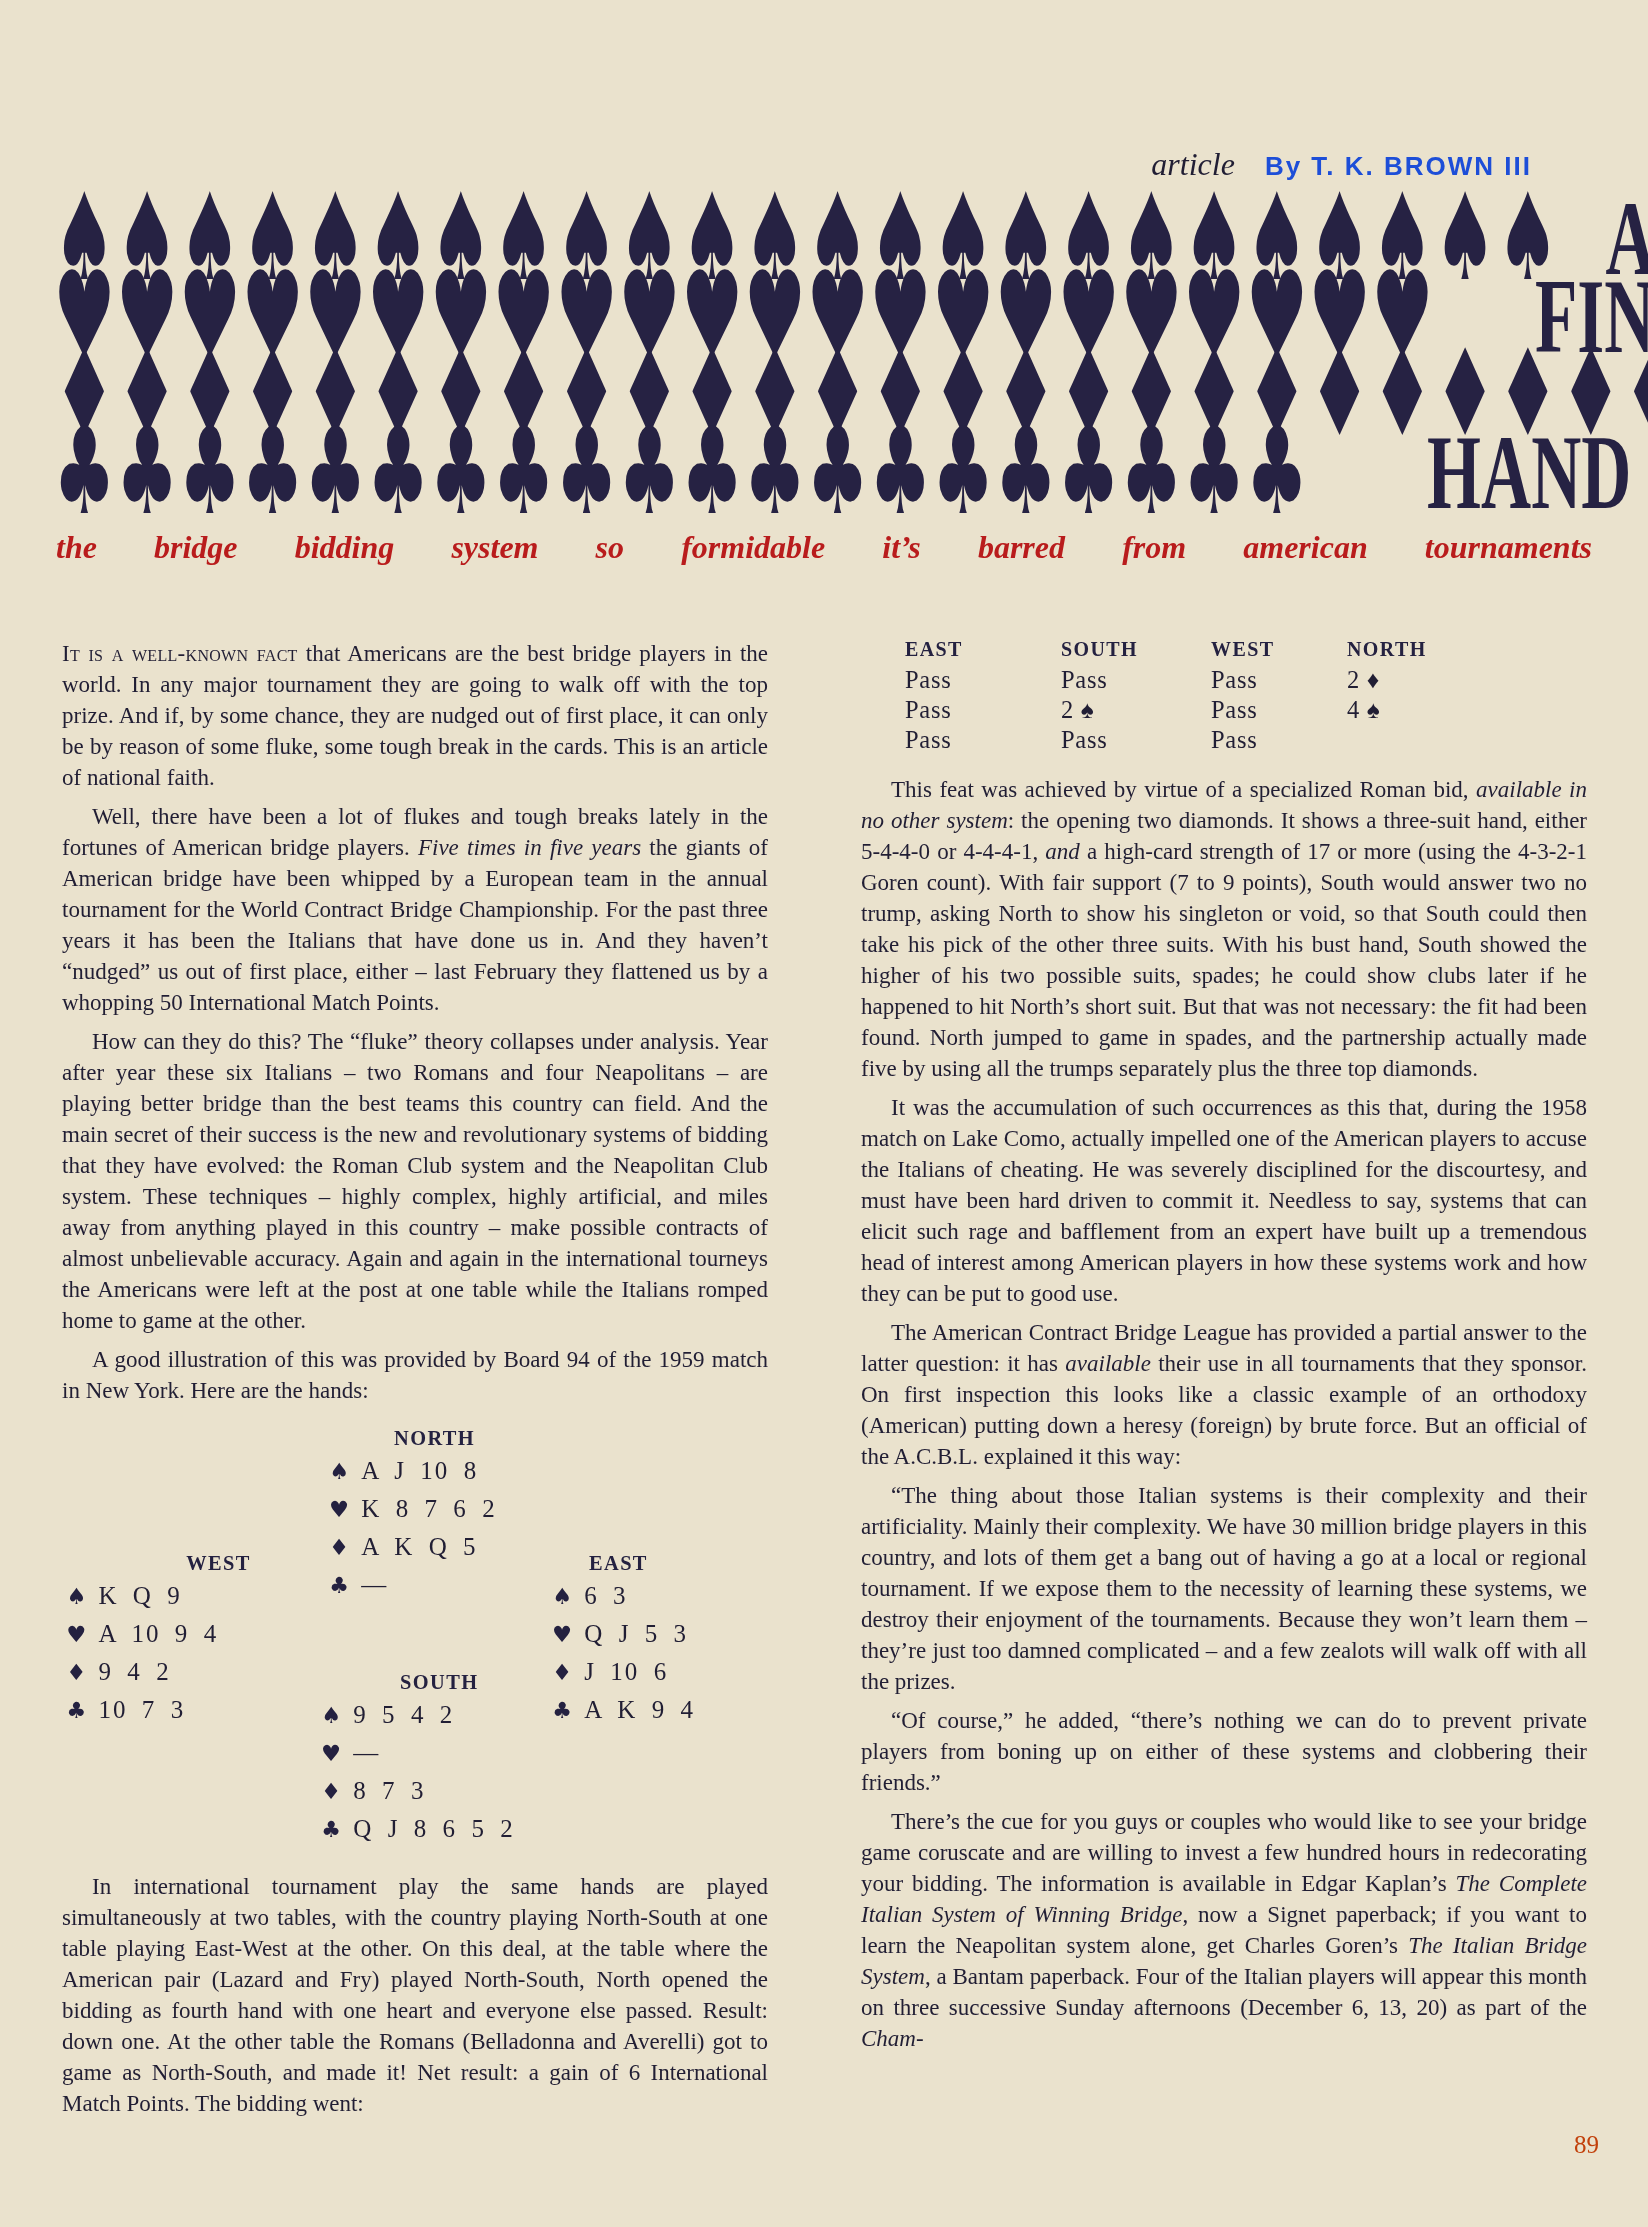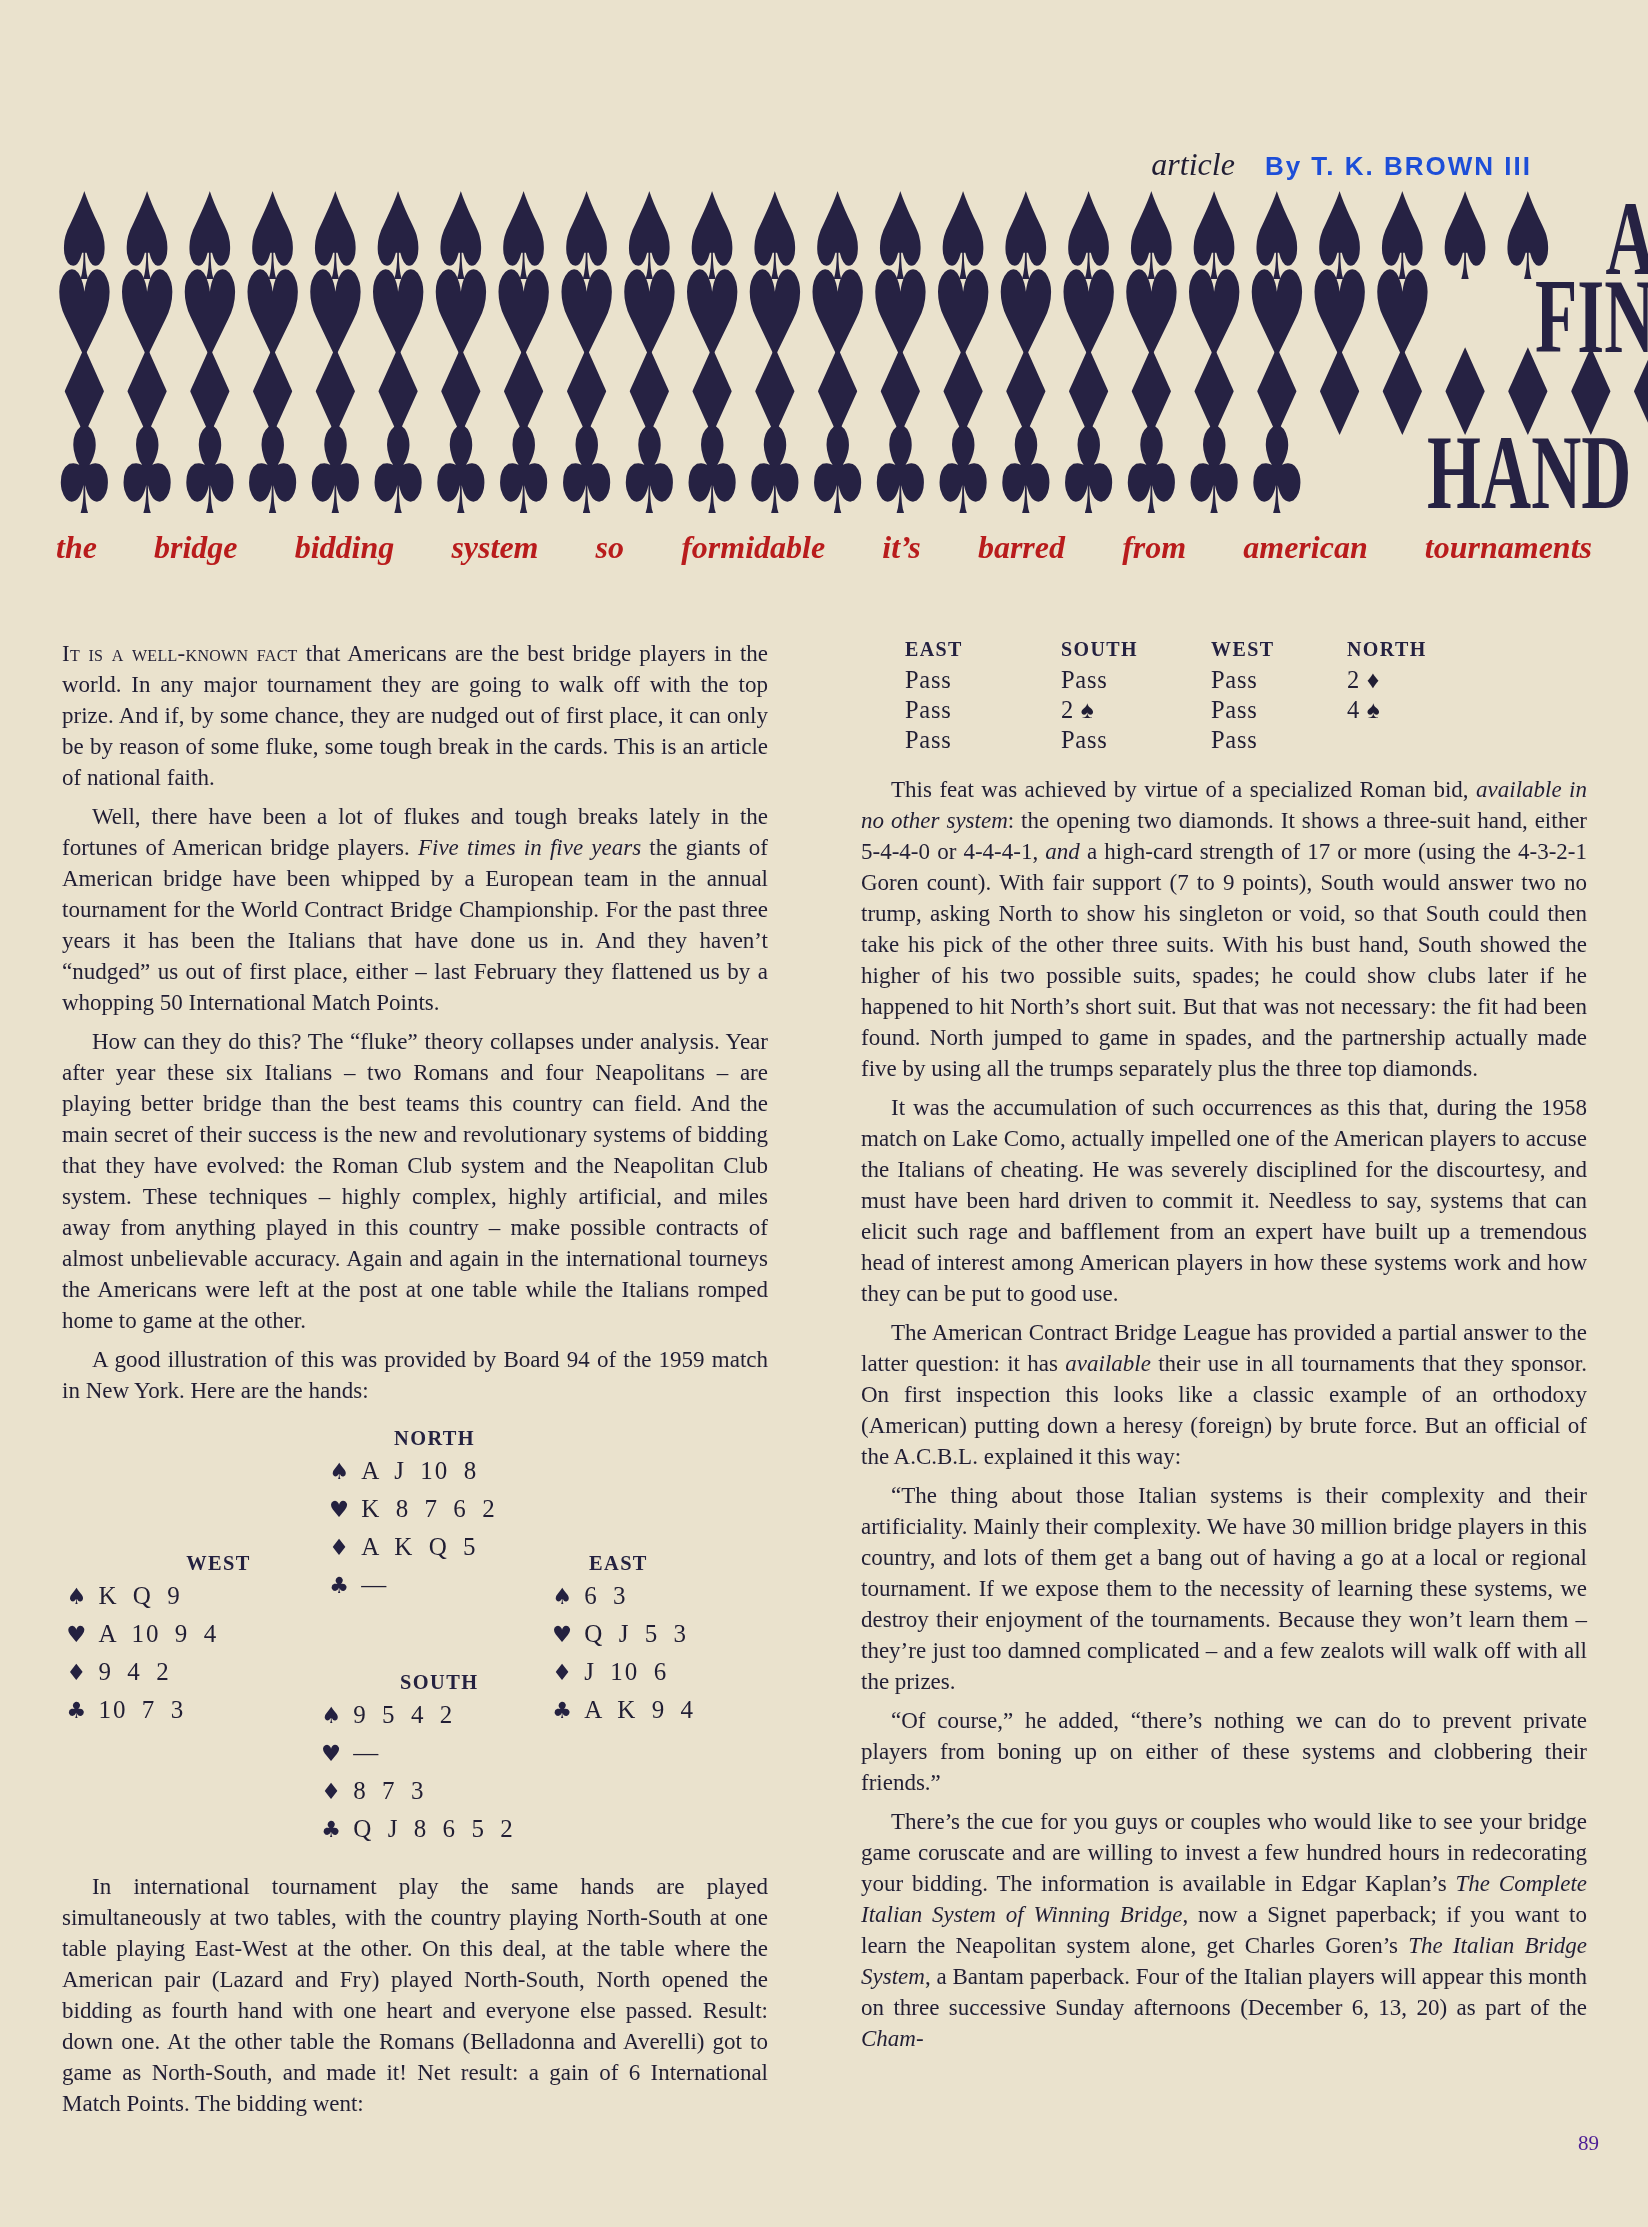--- a/index.html
+++ b/index.html
@@ -42,21 +42,21 @@
   .hand-north{left:275px;top:8.2px;}  .hand-north .hand-label{margin-left:65px;}
   .hand-west{left:12.2px;top:133px;}   .hand-west .hand-label{margin-left:120px;}
   .hand-east{left:498px;top:133px;}  .hand-east .hand-label{margin-left:37px;}
   .hand-south{left:267px;top:252px;} .hand-south .hand-label{margin-left:79px;}
   
   .bidding{margin:4.1px 0 19px 52px;text-align:left;text-indent:0;}
   .bid-row{display:grid;grid-template-columns:156px 150px 136px 163px;}
   .bid-h{font-weight:700;font-size:20px;letter-spacing:1.4px;line-height:31px;color:#242140;}
   .bid-c{font-size:24.5px;line-height:30px;letter-spacing:0.7px;}
   
-  .pageno{position:absolute;right:50px;top:2131px;font-size:21px;color:#4c1d95;}
+  .pageno{position:absolute;right:50px;top:2131px;font-size:25px;color:#c2410c;}
 </style>
 </head>
 <body>
 
 <div class="page">
 
   <div class="byline">
     <span class="art">article</span>
     <span class="auth">By T. K. BROWN III</span>
   </div>

